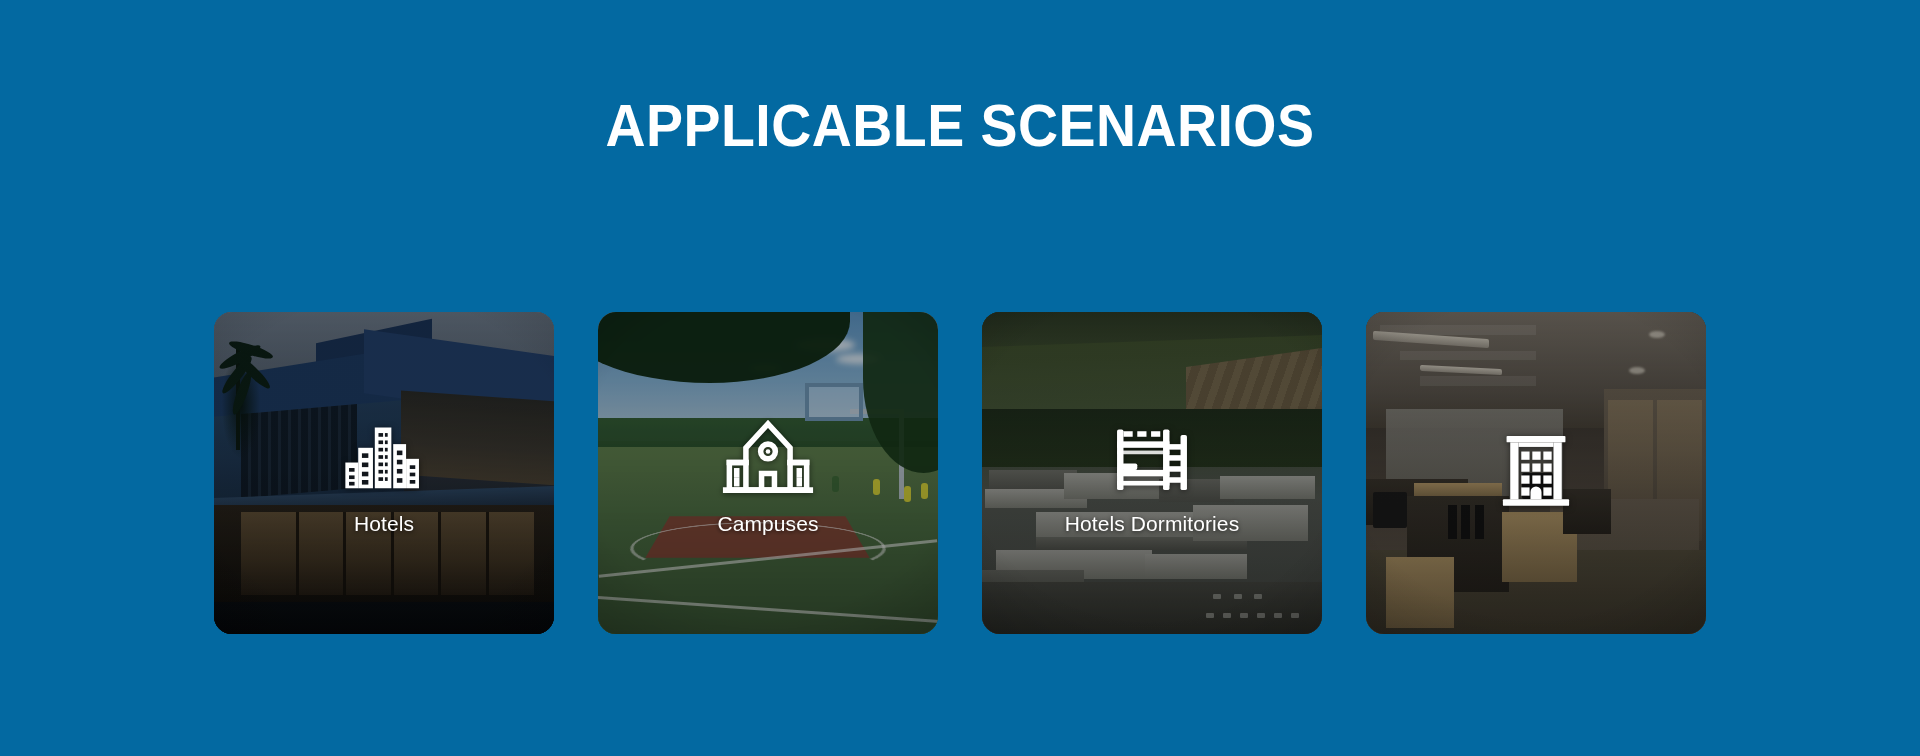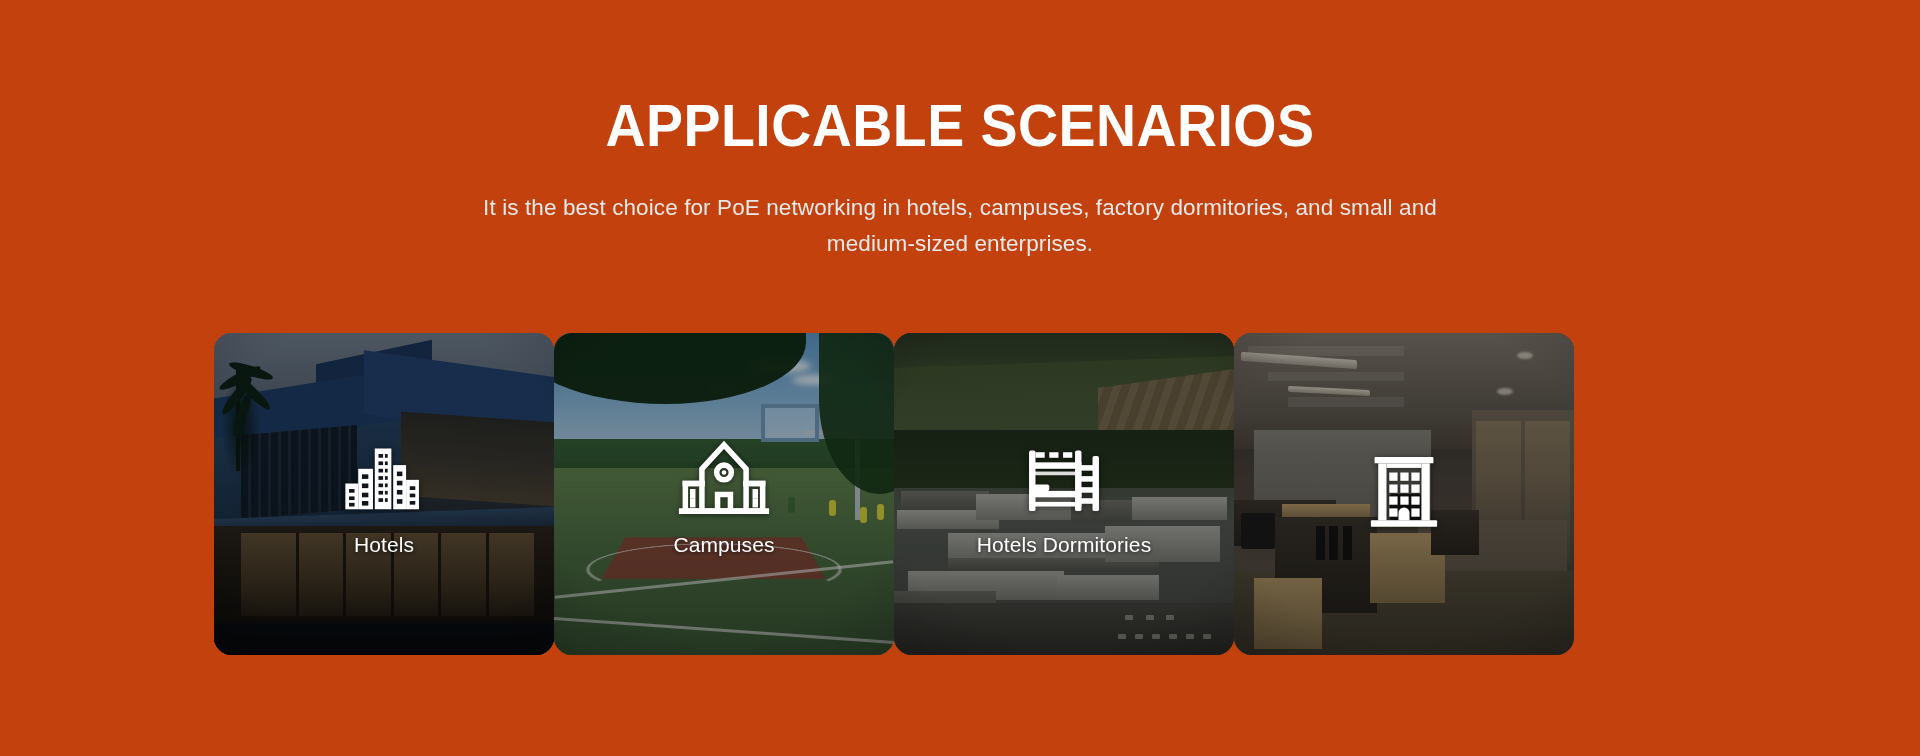--- a/index.html
+++ b/index.html
@@ -5,21 +5,21 @@
   * { box-sizing: border-box; margin: 0; padding: 0; }
   html, body {
     width: 1920px; height: 756px;
     background: #000000;
     font-family: "Liberation Sans", sans-serif;
     overflow: hidden;
   }
   #root {
     position: relative;
     width: 1920px; height: 756px;
-    background: #c2410c;
+    background: #0369a1;
   }
 
   
   .page-title {
     position: absolute;
     top: 96px; left: 0; width: 1920px;
     text-align: center;
     font-size: 59px;
     font-weight: 700;
     letter-spacing: 0.5px;
@@ -37,23 +37,24 @@
     font-size: 22.5px;
     font-weight: 400;
     line-height: 36px;
     color: #e9e9e9;
     letter-spacing: 0.1px;
   }
 
   
   .cards {
     position: absolute;
-    top: 333px; left: 214px;
+    top: 312px; left: 214px;
     width: 1494px; height: 244px;
     display: flex;
+    gap: 44px;
   }
   .card {
     position: relative;
     width: 340px; height: 322px;
     border-radius: 18px;
     overflow: hidden;
     background: #0a0c10;
     box-shadow: 0 0 0 0 rgba(0,0,0,0);
   }
   .scene { position: absolute; inset: 0; }
@@ -206,21 +207,20 @@
   .s4 .city { position:absolute; right:6%; top:46%; width:20%; height:14%;
               background: repeating-linear-gradient(90deg,#8ea0ae 0 5px, transparent 5px 11px);
               opacity:.55; }
 </style>
 </head>
 <body>
 
 <div id="root">
 
   <h1 class="page-title">APPLICABLE SCENARIOS</h1>
-  <p class="page-subtitle">It is the best choice for PoE networking in hotels, campuses, factory dormitories, and small and medium-sized enterprises.</p>
 
   <div class="cards">
 
     <div class="card">
       <div class="scene s1">
         <div class="sky"></div>
         <div class="roofC"></div>
         <div class="roofA"></div>
         <div class="roofB"></div>
         <div class="facade"></div>

